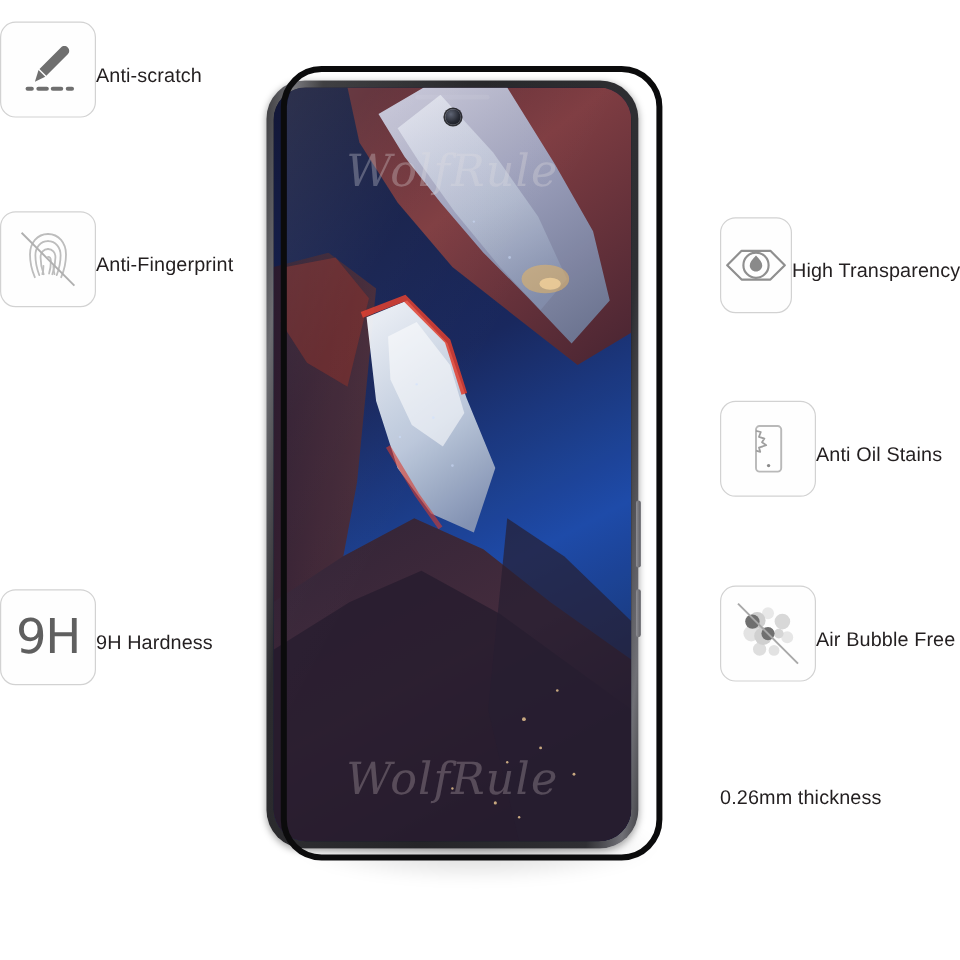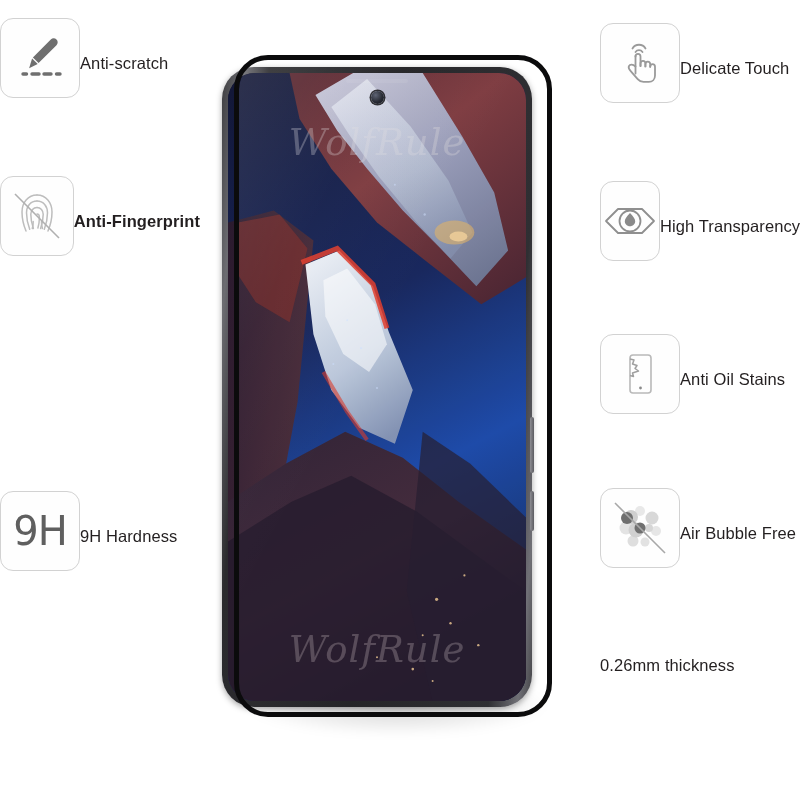--- a/index.html
+++ b/index.html
@@ -144,21 +144,21 @@
             <line x1="11" y1="44" x2="14.5" y2="44"></line>
             <line x1="20" y1="44" x2="27" y2="44"></line>
             <line x1="32" y1="44" x2="39" y2="44"></line>
             <line x1="44.5" y1="44" x2="48" y2="44"></line>
           </g>
         </svg>
       </div>
       <div class="feat-label">Anti-scratch</div>
     </div>
 
-    <div class="feature" style="top:176px;font-weight:bold;">
+    <div class="feature" style="top:176px;">
       <div class="icon-box">
         <svg width="58" height="58" viewBox="0 0 58 58">
           <g fill="none" stroke="#bdbdbd" stroke-width="1.5" stroke-linecap="round">
             <path d="M29 8c9 0 15 7.5 15 17 0 7-1.5 13-4 19"></path>
             <path d="M29 8c-9 0-15 7.5-15 17 0 7 1.5 13 4 19"></path>
             <path d="M29 14c6.5 0 10.5 5.3 10.5 11.8 0 6-1.2 11.2-3.2 16.4"></path>
             <path d="M29 14c-6.5 0-10.5 5.3-10.5 11.8 0 6 1.2 11.2 3.2 16.4"></path>
             <path d="M29 20.5c3.7 0 6.2 3 6.2 6.8 0 5-1 9.8-2.6 14.2"></path>
             <path d="M29 20.5c-3.7 0-6.2 3-6.2 6.8 0 5 1 9.8 2.6 14.2"></path>
             <path d="M29 27c1.6 0 2.4 1.4 2.4 3.2 0 3.6-.5 7.4-1.5 10.8"></path>
@@ -176,36 +176,20 @@
       <div class="icon-box">
         <span class="hard-text">9H</span>
       </div>
       <div class="feat-label">9H Hardness</div>
     </div>
 
   </div>
 
   <div class="col right">
 
-    <div class="feature" style="top:23px;">
-      <div class="icon-box">
-        <svg width="54" height="54" viewBox="0 0 54 54">
-          <g fill="none" stroke="#9a9a9a" stroke-width="1.8" stroke-linecap="round" stroke-linejoin="round">
-            <path d="M19.5 12.5a7.5 7.5 0 0 1 13 0"></path>
-            <path d="M22.5 16a4.3 4.3 0 0 1 7 0"></path>
-            <path d="M22.5 20v17.5"></path>
-            <path d="M22.5 30.5c-2.6-2.4-5.6-2.3-6.6-.3-.8 1.7.3 3.4 1.8 5l7 8c1.5 1.8 3.4 2.6 5.8 2.6h5.3c3.6 0 6.2-2.4 6.2-6.4v-8.6c0-1.5-1-2.6-2.4-2.6s-2.4 1.1-2.4 2.6"></path>
-            <path d="M37.2 30.8v-2.6c0-1.5-1-2.6-2.4-2.6s-2.4 1.1-2.4 2.6v2.2"></path>
-            <path d="M32.4 30.4v-3c0-1.5-1-2.6-2.4-2.6s-2.5 1.1-2.5 2.6v2.6"></path>
-            <path d="M27.5 30V20.4c0-1.5-1.1-2.6-2.5-2.6s-2.5 1.1-2.5 2.6"></path>
-          </g>
-        </svg>
-      </div>
-      <div class="feat-label">Delicate Touch</div>
-    </div>
 
     <div class="feature" style="top:181px;">
       <div class="icon-box">
         <svg width="58" height="44" viewBox="0 0 58 44">
           <path d="M5 22 L17 10 H41 L53 22 L41 34 H17 Z" fill="none" stroke="#8f8f8f" stroke-width="1.8" stroke-linejoin="round"></path>
           <circle cx="29" cy="22" r="10.5" fill="none" stroke="#8f8f8f" stroke-width="1.8"></circle>
           <path d="M29 14c3.5 3.6 5.2 6 5.2 8.3 0 2.8-2.3 5-5.2 5s-5.2-2.2-5.2-5c0-2.3 1.7-4.7 5.2-8.3z" fill="#8a8a8a"></path>
         </svg>
       </div>
       <div class="feat-label">High Transparency</div>

